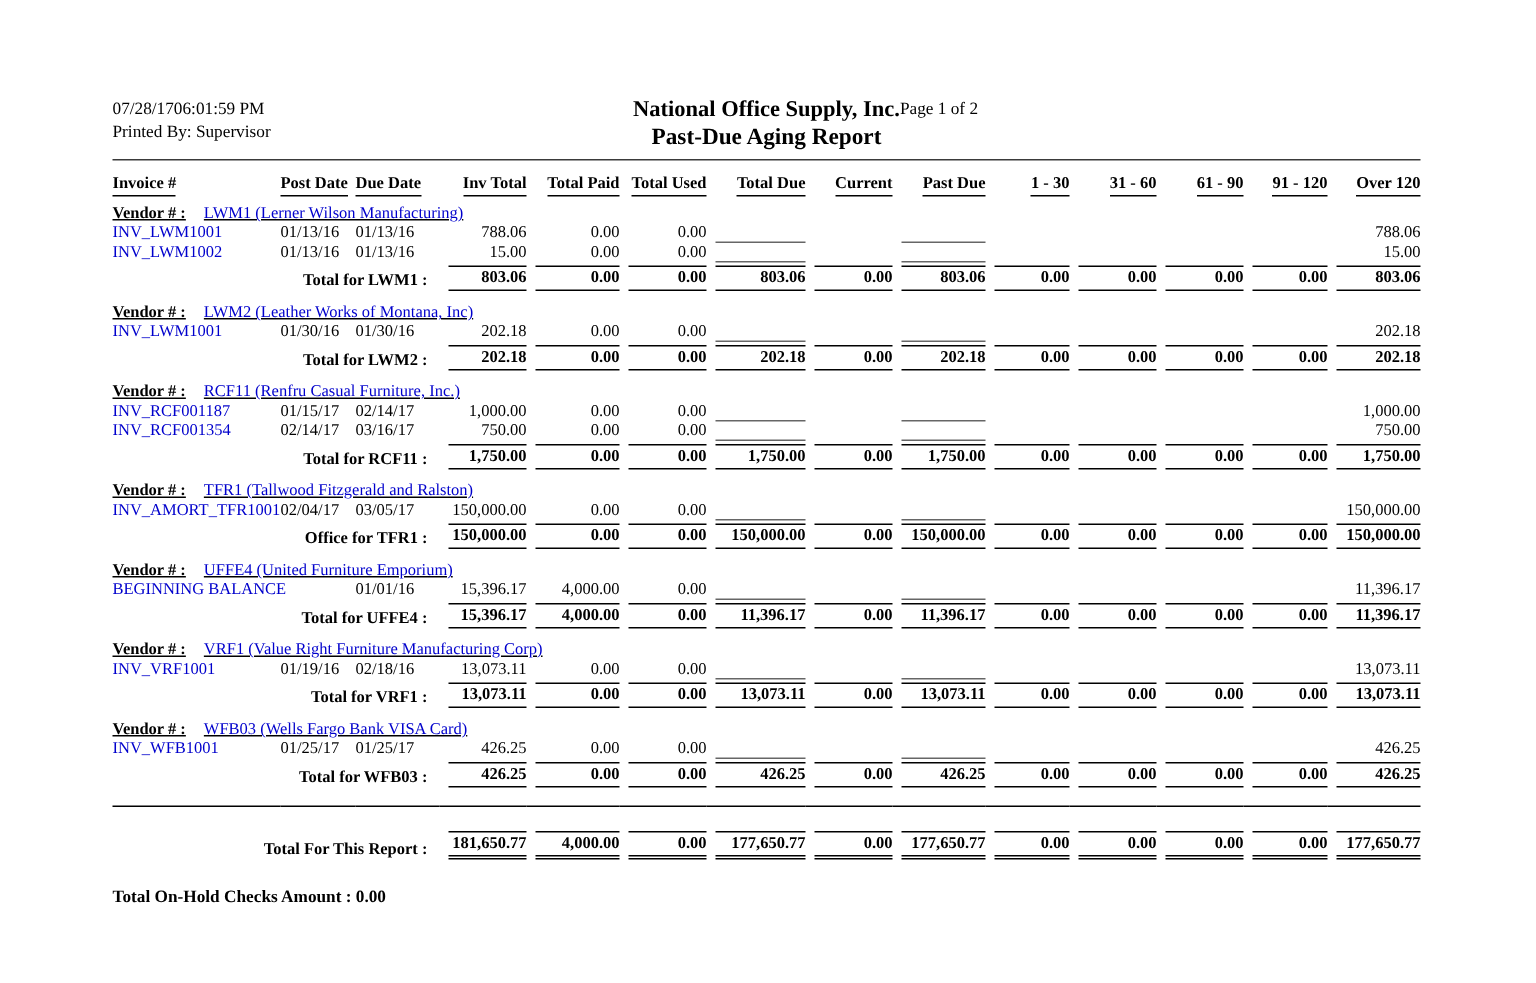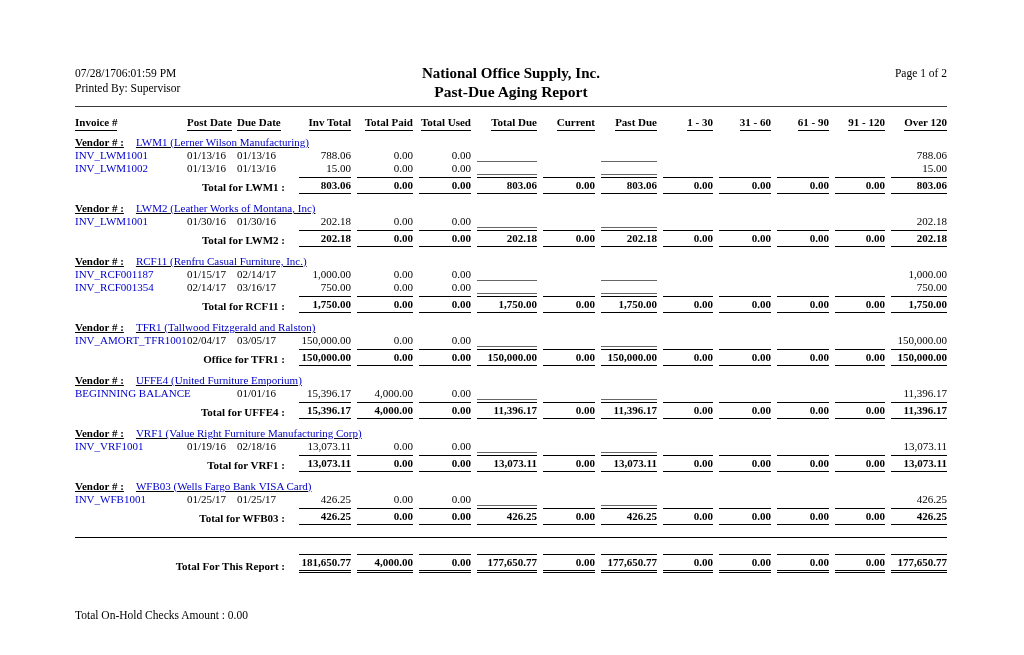--- a/index.html
+++ b/index.html
@@ -9,21 +9,21 @@
     color:#000; font-family:"Liberation Serif","DejaVu Serif",serif;
   }
   .page { padding:66px 0 0 75px; }
 
   .hdr { width:872px; display:grid; grid-template-columns:1fr auto 1fr; align-items:start; }
   .h-left { font-size:11.5px; line-height:15px; }
   .h-time { }
   .h-center { text-align:center; }
   .h-company { font-size:15px; font-weight:bold; line-height:14px; }
   .h-title { font-size:15.5px; font-weight:bold; margin-top:3px; }
-  .h-right { font-size:11.5px; text-align:right; line-height:15px; }
+  .h-right { font-size:11.5px; line-height:15px; }
   .hdr-rule { width:872px; border-bottom:1px solid #3a3a3a; margin-top:5px; }
 
   table.report { width:872px; table-layout:fixed; border-collapse:collapse; margin-top:9px; font-size:11px; }
   th, td { padding:0; line-height:13px; vertical-align:bottom; white-space:nowrap; }
   th { text-align:left; }
   .colhead { display:inline-block; font-weight:bold; border-bottom:1px solid #000; padding-bottom:1px;font-family:Liberation Serif, serif; }
   th.num, td.num { text-align:right; padding-left:6px; }
 
   .inv-cell { color:var(--link,#0000cc); }
   .vendor-cell { padding-top:5px;text-decoration:underline; }
@@ -33,21 +33,21 @@
   .blank-rule { display:block; height:11px; border-bottom:1px solid #666; }
 
   td.total-label { font-weight:bold; text-align:right; padding-right:8px; }
   tr.total-row td { padding-top:2px; padding-bottom:3px; }
   .seg { display:block; font-weight:bold; border-top:1px solid #000; border-bottom:1px solid #000; padding:1px 0; }
 
   tr.rule-row td { height:9px; border-bottom:1px solid #000; }
   tr.report-total-row td { padding-top:16px; }
   .seg2 { display:block; font-weight:bold; border-top:1px solid #000; border-bottom:3px double #000; padding:1px 0; }
 
-  .footer-line { margin-top:36px; font-weight:normal; font-size:11.5px; }
+  .footer-line { margin-top:19px; font-weight:bold; font-size:11.5px; }
 </style>
 </head>
 <body style="--link: #0000cc;">
 
 <div class="page">
 
   <div class="hdr">
     <div class="h-left">
       <div><span>07/28/17</span><span class="h-time">06:01:59 PM</span></div>
       <div>Printed By: Supervisor</div>

